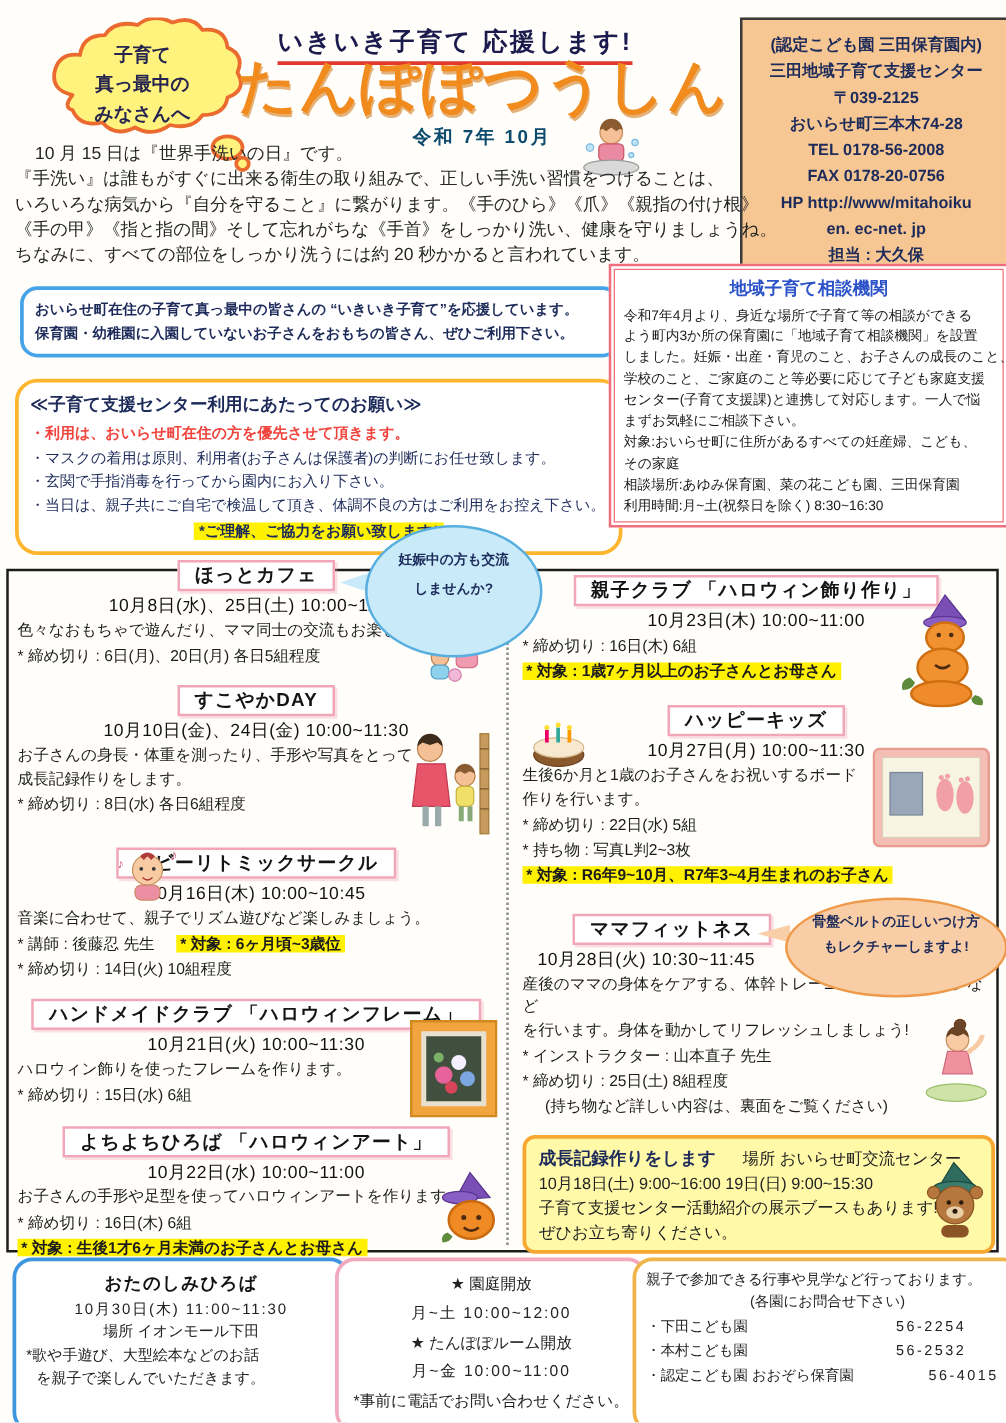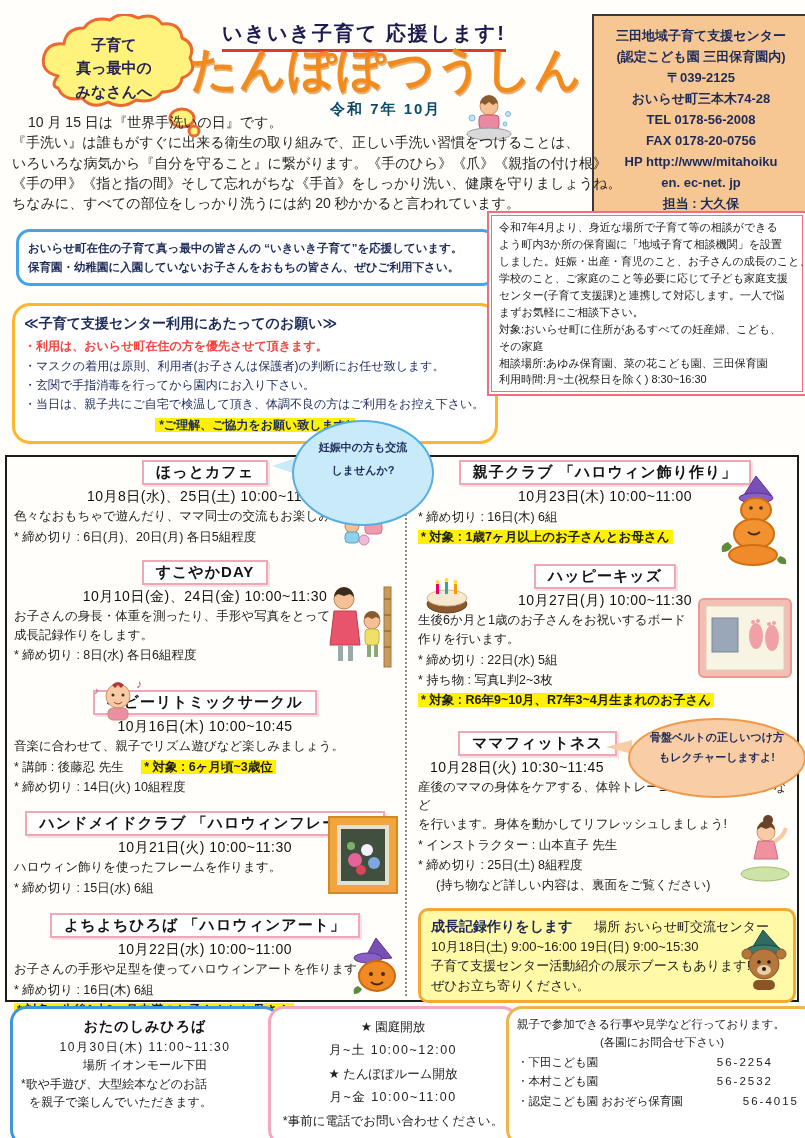--- a/index.html
+++ b/index.html
@@ -93,22 +93,22 @@
     <circle cx="27" cy="14" r="9" fill="#f6c096" stroke="#c98b5a"></circle>
     <path d="M18,12 a9,9 0 0 1 18,0 l-2,-1 -3,2 -4,-3 -4,3 -3,-2 z" fill="#8a5a30"></path>
     <rect x="17" y="23" width="20" height="14" rx="4" fill="#e98aa2" stroke="#c56"></rect>
     <ellipse cx="27" cy="42" rx="22" ry="6" fill="#d9d9d9" stroke="#9a9a9a"></ellipse>
     <circle cx="10" cy="26" r="3" fill="#bfe4f6" stroke="#7db8dd"></circle>
     <circle cx="46" cy="22" r="2.5" fill="#bfe4f6" stroke="#7db8dd"></circle>
     <circle cx="43" cy="32" r="2" fill="#bfe4f6" stroke="#7db8dd"></circle>
   </svg>
 
   <div class="abs contact" style="left:592px;top:14px;width:206px">
+    <div>(認定こども園 三田保育園内)</div>
     <div>三田地域子育て支援センター</div>
-    <div>(認定こども園 三田保育園内)</div>
     <div>〒039-2125</div>
     <div>おいらせ町三本木74-28</div>
     <div>TEL 0178-56-2008</div>
     <div>FAX 0178-20-0756</div>
     <div>HP http://www/mitahoiku</div>
     <div>en. ec-net. jp</div>
     <div>担当 : 大久保</div>
   </div>
 
   <div class="abs intro" style="left:12px;top:112px;width:575px">
@@ -128,37 +128,38 @@
     <div class="rtitle">≪子育て支援センター利用にあたってのお願い≫</div>
     <div class="red">・利用は、おいらせ町在住の方を優先させて頂きます。</div>
     <div>・マスクの着用は原則、利用者(お子さんは保護者)の判断にお任せ致します。</div>
     <div>・玄関で手指消毒を行ってから園内にお入り下さい。</div>
     <div>・当日は、親子共にご自宅で検温して頂き、体調不良の方はご利用をお控え下さい。</div>
     <div class="rfoot"><span>*ご理解、ご協力をお願い致します*</span></div>
   </div>
 
   <div class="abs consult-box" style="left:487px;top:211px;width:312px">
     <div class="consult-inner">
+      <div class="ctitle">地域子育て相談機関</div>
       <div>令和7年4月より、身近な場所で子育て等の相談ができる</div>
       <div>よう町内3か所の保育園に「地域子育て相談機関」を設置</div>
       <div>しました。妊娠・出産・育児のこと、お子さんの成長のこと、</div>
       <div>学校のこと、ご家庭のこと等必要に応じて子ども家庭支援</div>
       <div>センター(子育て支援課)と連携して対応します。一人で悩</div>
       <div>まずお気軽にご相談下さい。</div>
       <div>対象:おいらせ町に住所があるすべての妊産婦、こども、</div>
       <div>   その家庭</div>
       <div>相談場所:あゆみ保育園、菜の花こども園、三田保育園</div>
       <div>利用時間:月~土(祝祭日を除く) 8:30~16:30</div>
     </div>
   </div>
 
   <div class="abs events-frame" style="left:5px;top:455px;width:790px;height:543px"></div>
   <div class="abs divider" style="left:405px;top:457px;height:539px"></div>
 
-  <div class="abs" style="left:14px;top:460px;width:382px">
+  <div class="abs" style="left:14px;top:448px;width:382px">
 
     <div class="event" style="margin-bottom:14px">
       <div class="pill-row"><span class="pill">ほっとカフェ</span></div>
       <div class="edate">10月8日(水)、25日(土) 10:00~11:00</div>
       <div class="edesc">色々なおもちゃで遊んだり、ママ同士の交流もお楽しみ下さい。</div>
       <div class="ebullet">* 締め切り : 6日(月)、20日(月)  各日5組程度</div>
     </div>
 
     <div class="event" style="margin-bottom:26px">
       <div class="pill-row"><span class="pill">すこやかDAY</span></div>

